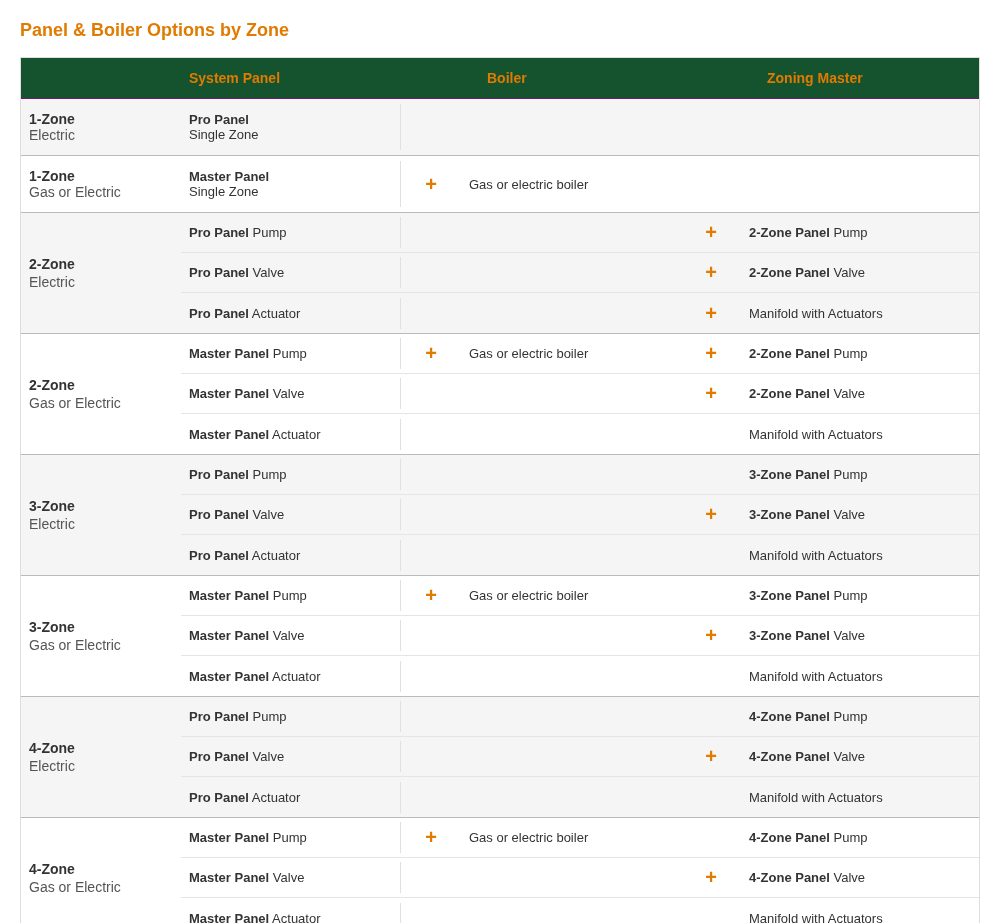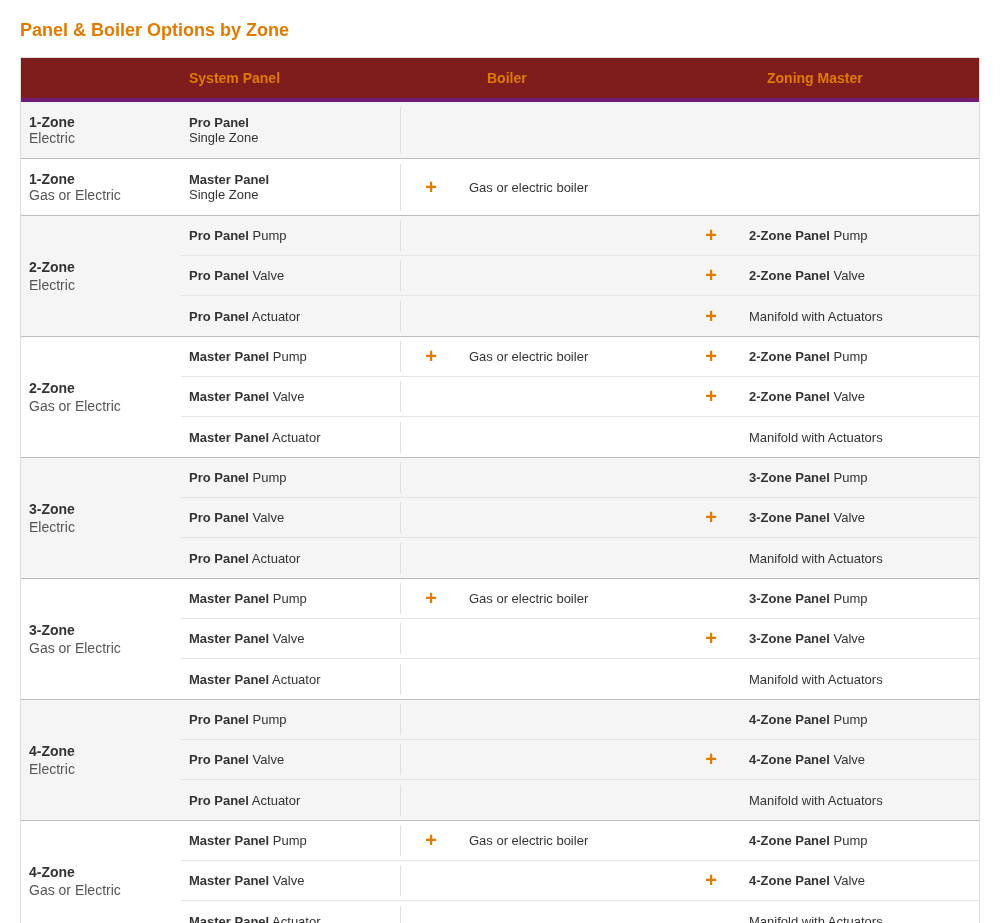--- a/index.html
+++ b/index.html
@@ -17,22 +17,22 @@
       color: #e07b00;
       margin-bottom: 16px;
     }
     .table-wrapper {
       width: 100%;
       border: 1px solid #ddd;
     }
     .header-row {
       display: grid;
       grid-template-columns: 160px 1fr 60px 220px 60px 220px;
-      background: #7f1d1d;
-      border-bottom: 4px solid #701a75;
+      background: #14532d;
+      border-bottom: 1px solid #701a75;
       padding: 8px 0;
     }
     .header-cell {
       font-weight: bold;
       color: #e07b00;
       padding: 4px 8px;
     }
   </style>
 </head>
 <body>

